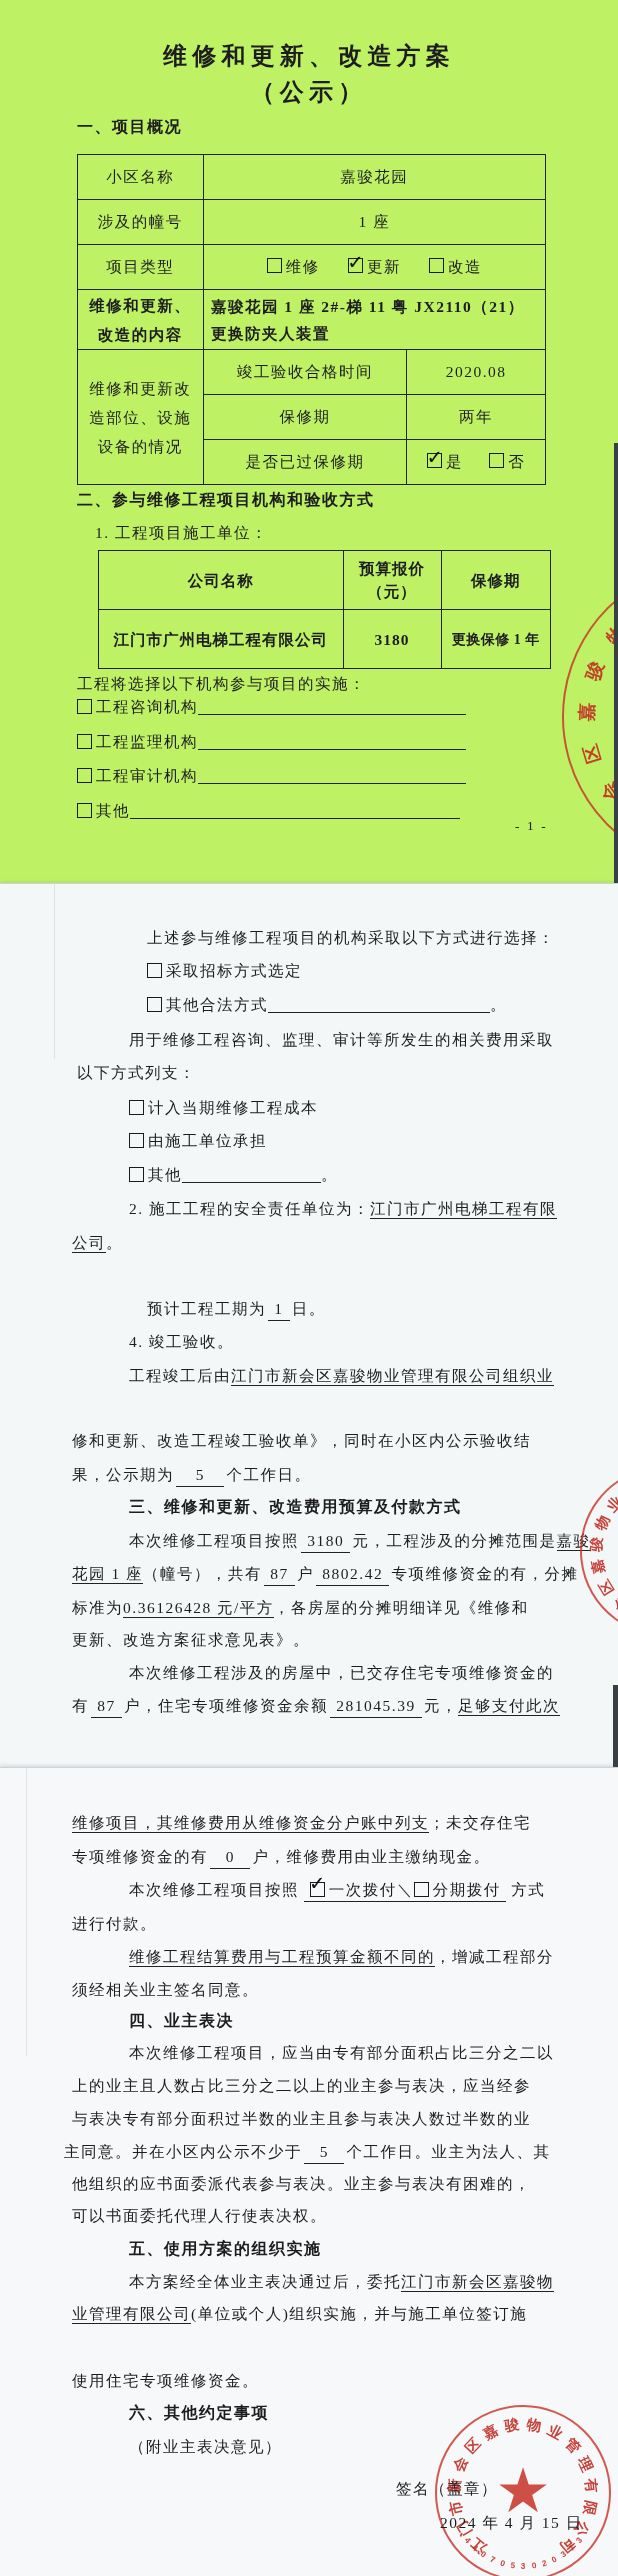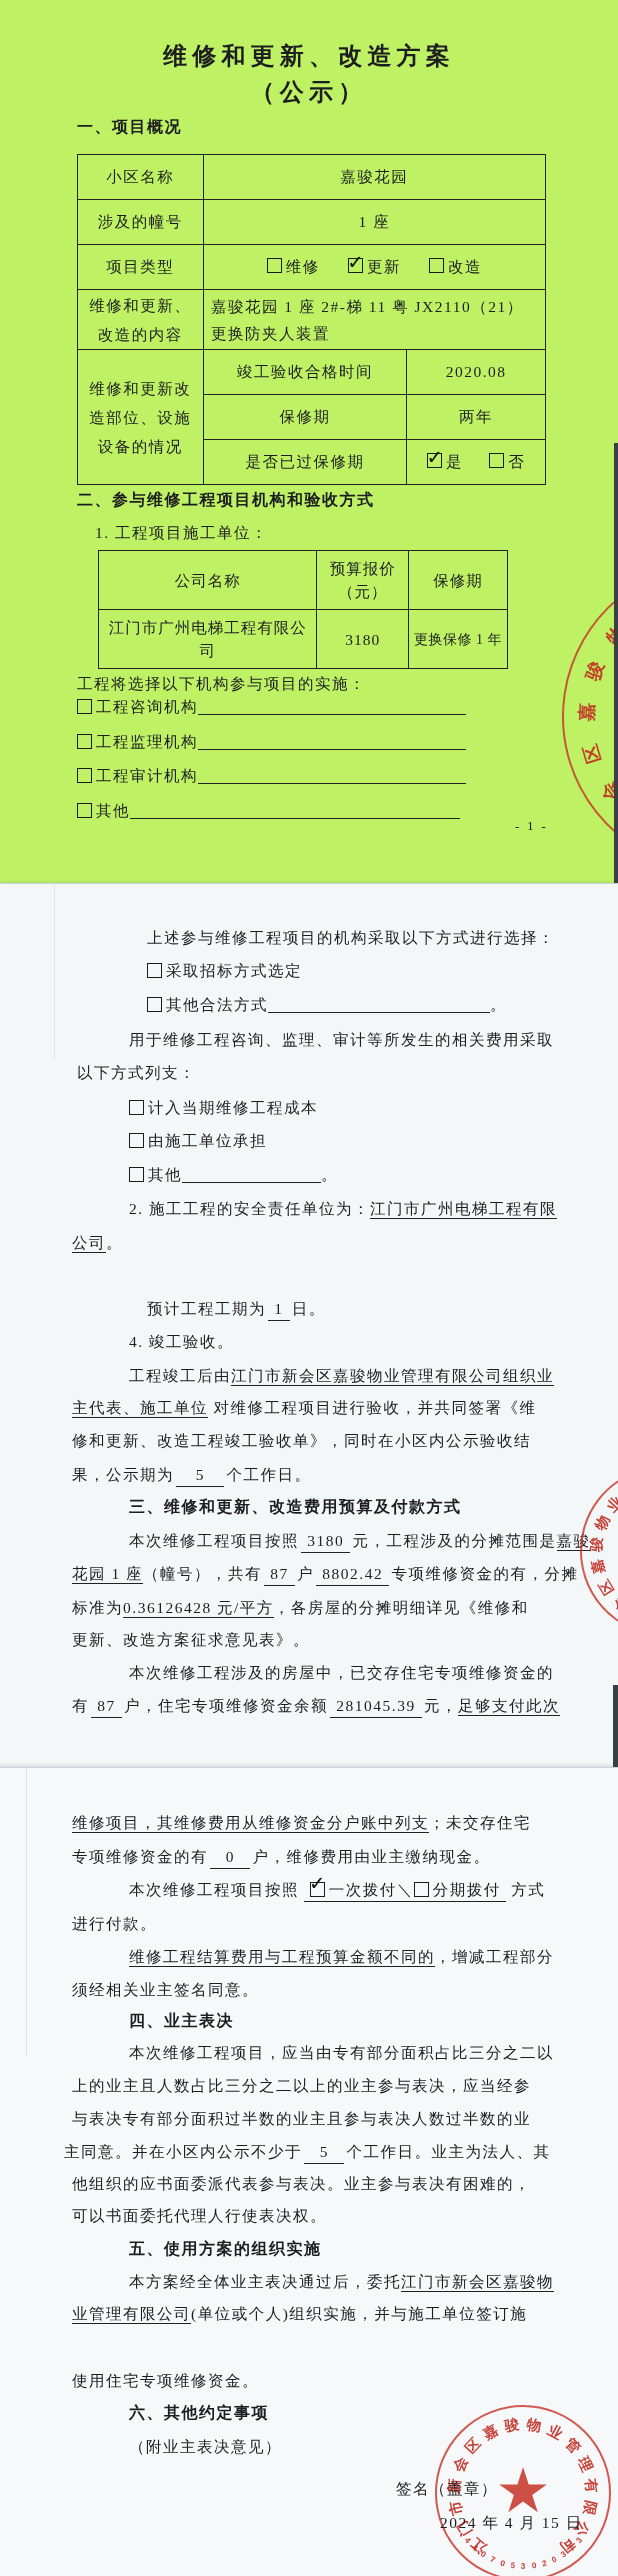--- a/index.html
+++ b/index.html
@@ -17,25 +17,25 @@
   .nu{display:inline-block;text-align:center;border-bottom:1px solid #222;padding:0 6.2px;margin:0 2.1px;}
   .blank{display:inline-block;border-bottom:1px solid #222;height:15.5px;vertical-align:-3.1px;}
   .cb{display:inline-block;width:13px;height:13px;border:1px solid #1b1b1b;background:transparent;
       vertical-align:-1.5px;margin-right:4.1px;position:relative;}
   .cb i{position:absolute;left:-1.5px;top:-8.2px;font-style:normal;font-weight:bold;font-size:19.6px;
         font-family:"DejaVu Sans",sans-serif;color:#111;}
   table{border-collapse:collapse;position:absolute;font-size:15.5px;color:#1d1d20;}
   .t1{left:77px;top:154px;width:469px;}
   .t1 td{border:1px solid #232323;text-align:center;vertical-align:middle;padding:0 4.1px;letter-spacing:1.5px;}
   .t1 tr.r1 td,.t1 tr.r2 td,.t1 tr.r3 td{height:44px;}
-  .t1 tr.r4 td{height:59px;}
+  .t1 tr.r4 td{height:59px;font-weight:bold;}
   .t1 tr.r5 td,.t1 tr.r6 td,.t1 tr.r7 td{height:44px;}
   .t1 .content-cell{text-align:left;padding-left:7.2px;line-height:27px;}
   .t1 .ckrow span.opt{margin:0 11.3px;}
-  .t2{left:98px;top:550px;width:410px;}
+  .t2{left:98px;top:550px;width:453px;font-weight:bold;}
   .t2 td{border:1px solid #232323;text-align:center;vertical-align:middle;padding:1px 3.1px;
          letter-spacing:1px;line-height:23px;}
   .t2 tr{height:59px;}
   .t2 .small{font-size:14px;letter-spacing:0.5px;}
   .mllabel{line-height:29px;}
   .pageno{position:absolute;font-size:13.4px;letter-spacing:2.1px;}
   
   .stamp{position:absolute;border-radius:50%;border:2.1px solid rgba(199,49,38,.8);}
   .stamp .star{position:absolute;left:50%;top:50%;transform:translate(-50%,-54%);
                color:rgba(199,49,38,.85);font-family:"DejaVu Sans",sans-serif;}
@@ -202,23 +202,20 @@
       <span class="u">公司</span><span>。</span>
     </div>
 
     <div class="ln" style="left:147px;top:415px">
       <span>预计工程工期为</span><span class="nu">1</span><span>日。</span>
     </div>
     <div class="ln" style="left:129px;top:448px">4. 竣工验收。</div>
 
     <div class="ln" style="left:129px;top:482px">
       <span>工程竣工后由</span><span class="u">江门市新会区嘉骏物业管理有限公司组织业</span>
-    </div>
-    <div class="ln" style="left:72px;top:514px">
-      <span class="u">主代表、施工单位</span><span> 对维修工程项目进行验收，并共同签署《维</span>
     </div>
     <div class="ln" style="left:72px;top:547px">修和更新、改造工程竣工验收单》，同时在小区内公示验收结</div>
     <div class="ln" style="left:72px;top:581px">
       <span>果，公示期为</span><span class="nu" style="min-width:36px">5</span><span>个工作日。</span>
     </div>
 
     <div class="ln hs" style="left:129px;top:613px">三、维修和更新、改造费用预算及付款方式</div>
 
     <div class="ln" style="left:129px;top:647px">
       <span>本次维修工程项目按照</span><span class="nu">3180</span><span>元，工程涉及的分摊范围是</span><span class="u">嘉骏</span>

